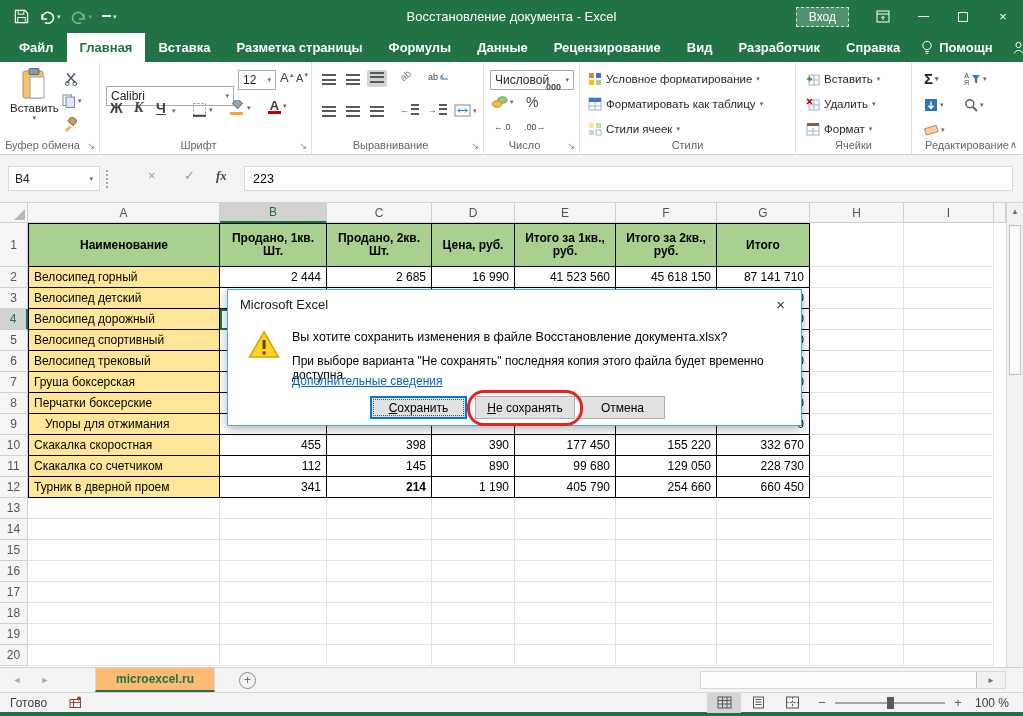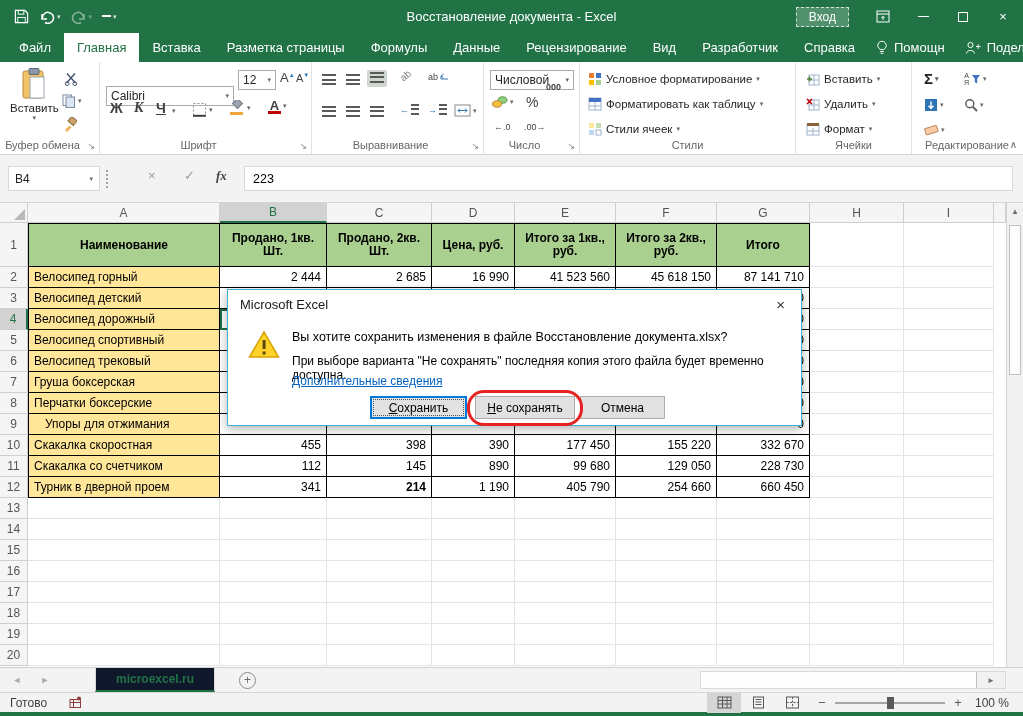--- a/index.html
+++ b/index.html
@@ -16,21 +16,21 @@
   .title-text{position:absolute;left:50%;transform:translateX(-50%);font-size:13px;color:#fff;white-space:nowrap;}
   .title-right{margin-left:auto;display:flex;align-items:center;height:100%;}
   .signin{background:rgba(255,255,255,.22);border:1px dashed rgba(255,255,255,.75);color:#fff;
           font-size:12px;padding:2px 12px;margin-right:14px;cursor:pointer;}
   .winbtn{width:40px;height:100%;display:flex;align-items:center;justify-content:center;color:#fff;
           font-size:13px;cursor:pointer;}
   .maxbox{display:inline-block;width:10px;height:10px;border:1px solid #fff;}
   .minline{display:inline-block;width:11px;border-top:1px solid #fff;}
   
   .tabrow{height:29px;background:#217346;display:flex;align-items:stretch;color:#fff;font-size:13px;padding-left:6px;}
-  .rtab{display:flex;align-items:center;padding:0 13px;cursor:pointer;white-space:nowrap;}
+  .rtab{display:flex;align-items:center;padding:0 13px;cursor:pointer;white-space:nowrap;font-weight:bold;}
   .rtab.active{background:#fff;color:#217346;}
   .tab-right{margin-left:auto;display:flex;align-items:center;gap:4px;padding-right:10px;}
   .tab-right .rtab{padding:0 8px;gap:6px;}
   
   .ribbon{height:93px;background:#fff;border-bottom:1px solid #d4d4d4;display:flex;position:relative;font-size:11.5px;color:#262626;}
   .rgroup{position:relative;height:100%;flex:none;border-right:1px solid #e1e1e1;}
   .glabel{position:absolute;bottom:3px;left:0;right:14px;text-align:center;font-size:11px;color:#666;white-space:nowrap;}
   .glaunch{position:absolute;bottom:3px;right:4px;font-size:9px;color:#888;cursor:pointer;}
   .dd{font-size:7px;color:#666;}
   .abs{position:absolute;}
@@ -83,21 +83,21 @@
   .dlink{position:absolute;left:64px;top:84px;color:#0563c1;text-decoration:underline;font-size:12px;cursor:pointer;}
   .dwarn{position:absolute;left:20px;top:40px;}
   .dbtn{position:absolute;top:106px;height:23px;background:#e1e1e1;border:1px solid #adadad;
         font-size:12px;color:#000;display:flex;align-items:center;justify-content:center;cursor:pointer;
         font-family:"Liberation Sans",sans-serif;}
   .dbtn.focus{border:2px solid #0078d7;outline:1px dotted #555;outline-offset:-4px;}
   .redoval{position:absolute;left:239px;top:100px;width:116px;height:36px;border:3px solid #e62222;border-radius:17px;z-index:60;pointer-events:none;}
   
   .sheetbar{height:25px;background:#f3f3f3;border-top:1px solid #cfcfcf;display:flex;align-items:stretch;position:relative;font-size:12px;}
   .snav{width:26px;display:flex;align-items:center;justify-content:center;color:#ababab;font-size:9px;cursor:pointer;}
-  .stab{background:#0f172a;border-left:1px solid #d9d9d9;border-right:1px solid #d9d9d9;border-bottom:2px solid #1e7145;
+  .stab{background:#fdba74;border-left:1px solid #d9d9d9;border-right:1px solid #d9d9d9;border-bottom:2px solid #1e7145;
         display:flex;align-items:center;padding:0 20px;color:#217346;font-weight:bold;margin-left:36px;cursor:pointer;}
   .addsheet{width:17px;height:17px;border:1px solid #8a8a8a;border-radius:50%;color:#6a6a6a;font-size:12px;line-height:15px;
             text-align:center;margin:auto 0 auto 24px;cursor:pointer;}
   .hscroll{position:absolute;right:17px;top:3px;width:306px;height:18px;background:#f1f1f1;border:1px solid #d9d9d9;display:flex;}
   .hthumb{width:276px;height:100%;background:#fdfdfd;border-right:1px solid #c0c0c0;cursor:pointer;}
   .harr{flex:1;display:flex;align-items:center;justify-content:center;font-size:8px;color:#707070;cursor:pointer;}
   
   .statusbar{height:20px;background:#f3f3f3;border-top:1px solid #d7d7d7;display:flex;align-items:center;font-size:12px;color:#3f3f3f;}
   .sready{padding-left:10px;}
   .smacro{margin-left:22px;display:flex;align-items:center;cursor:pointer;}

